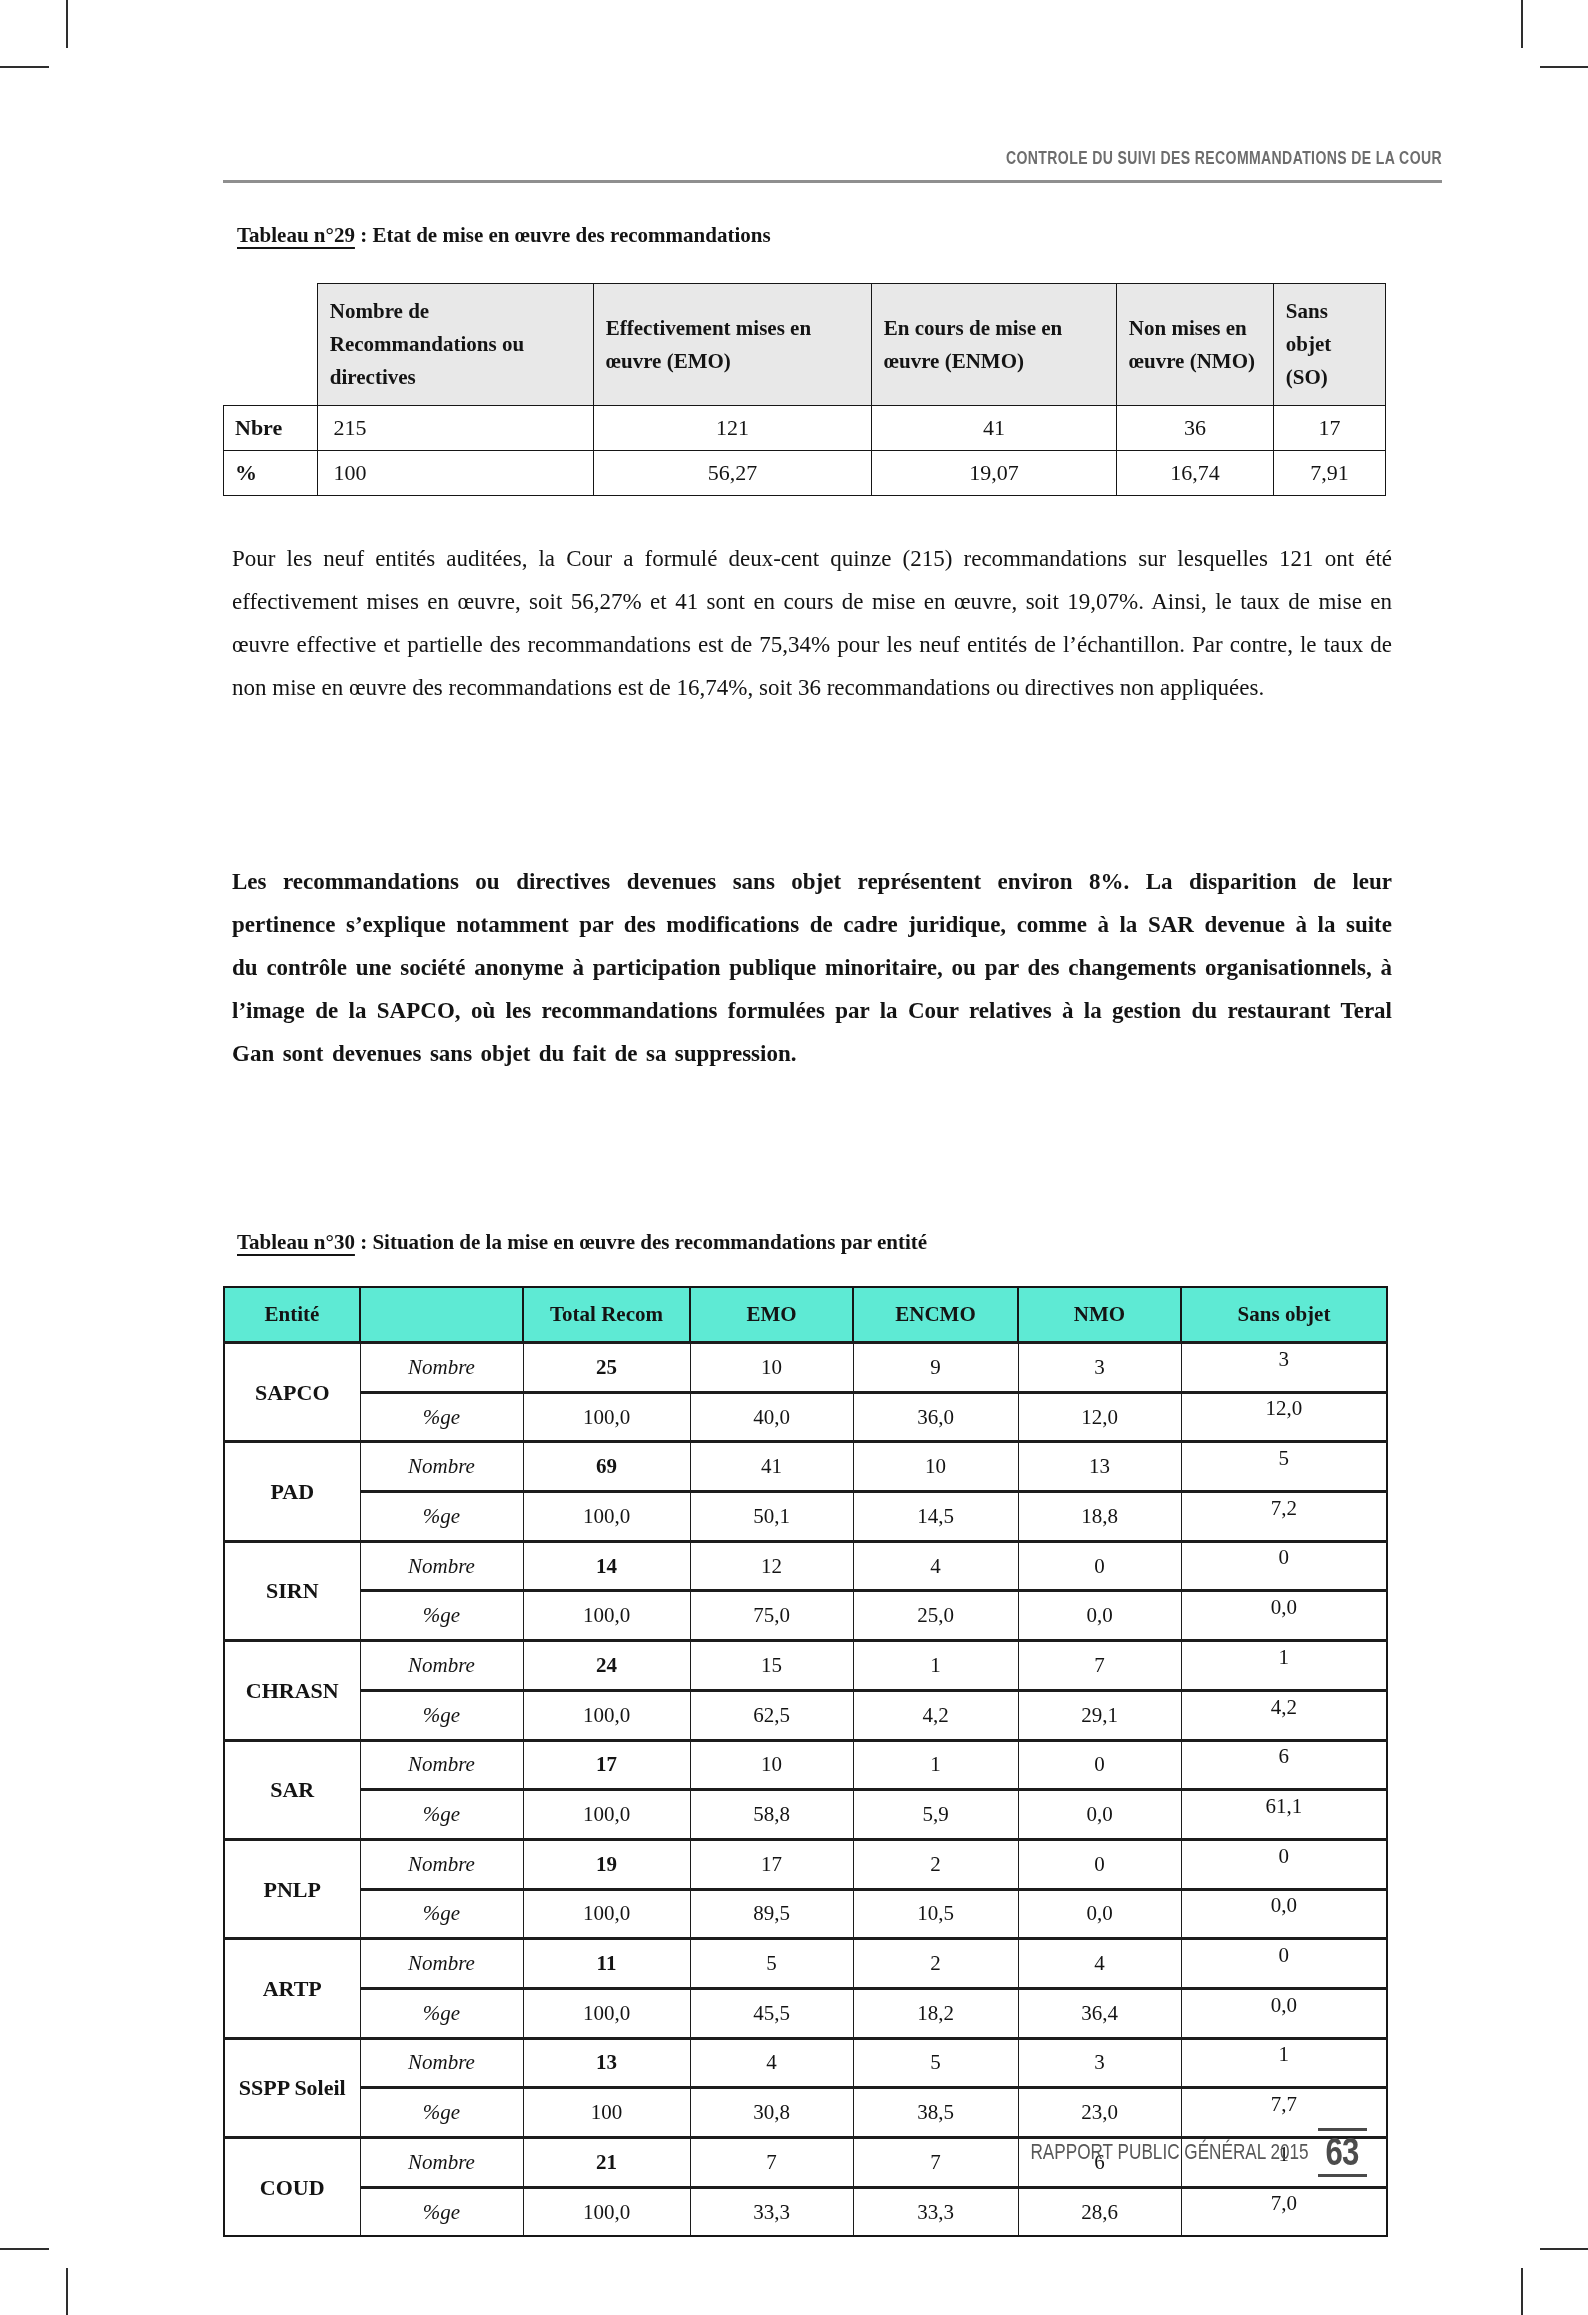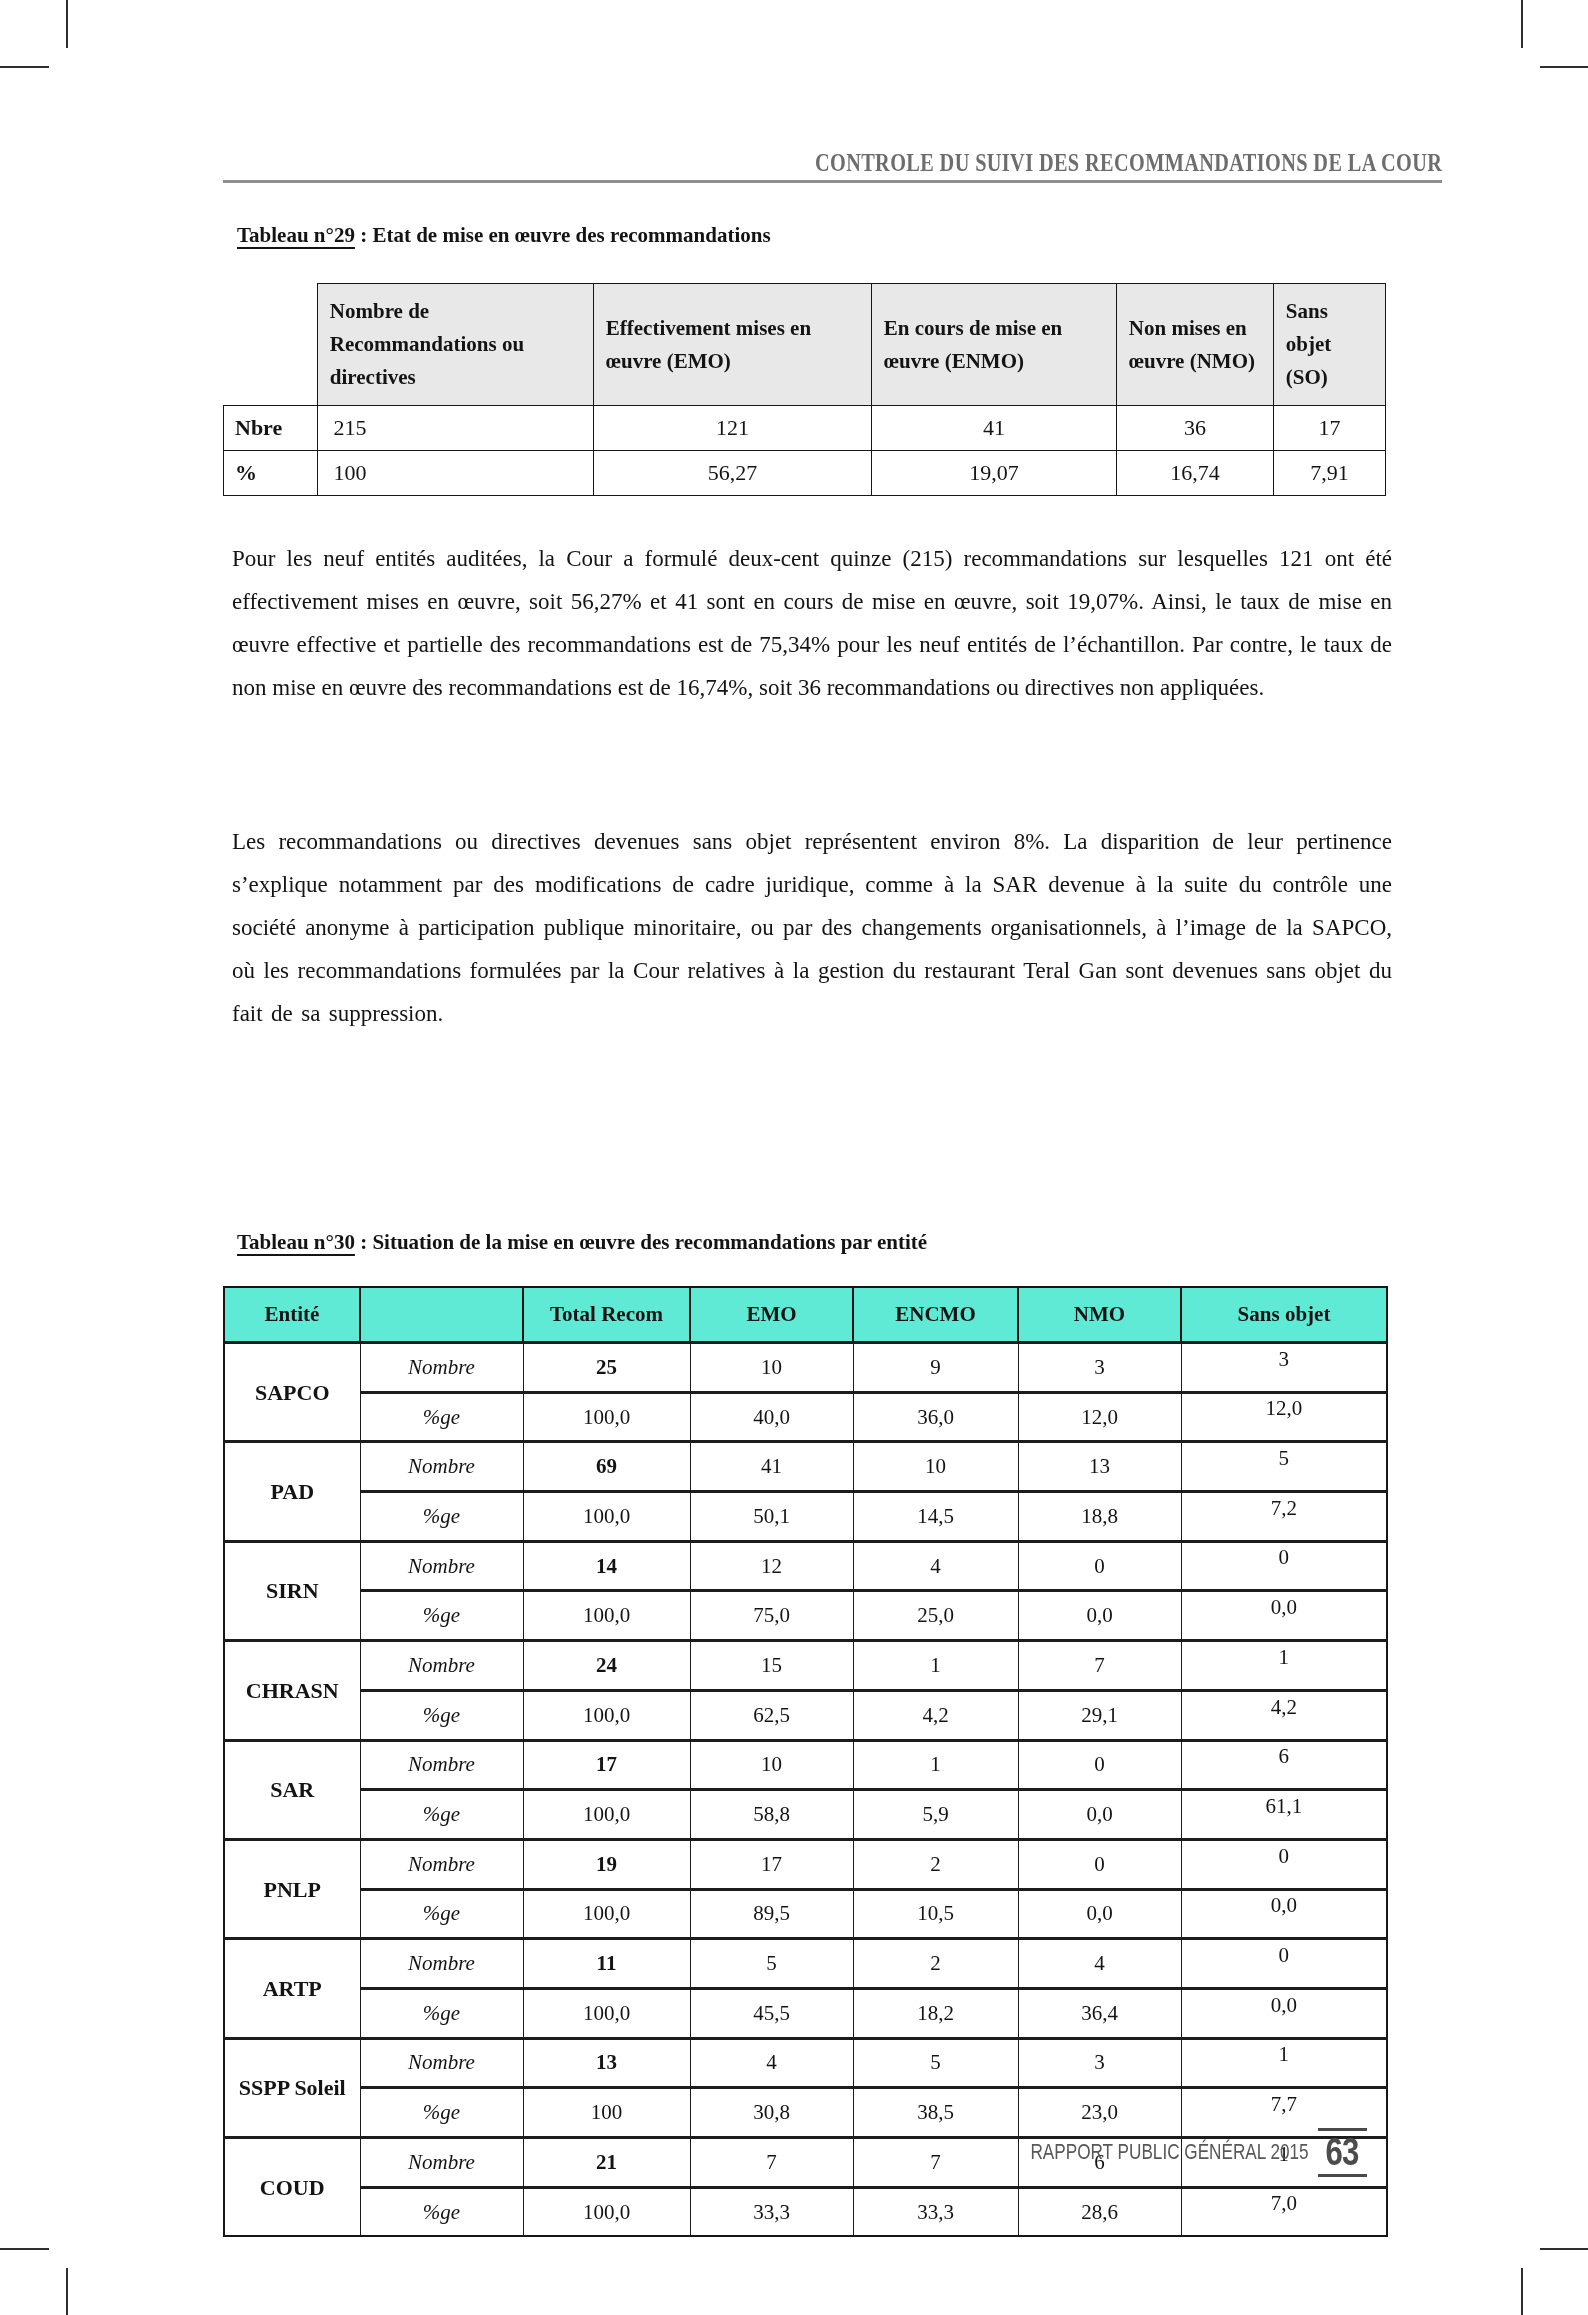--- a/index.html
+++ b/index.html
@@ -8,22 +8,22 @@
     font-family:"Liberation Serif", serif; color:#141414; overflow:hidden;
   }
   
   .cm { position:absolute; background:#2e2e2e; }
   .cm-v { width:1.8px; height:48px; }
   .cm-h { width:49px; height:1.8px; }
 
   
   .running-header {
     position:absolute; left:223px; top:148px; width:1219px;
-    text-align:right; font-family:Liberation Serif, serif;
-    font-weight:bold; font-size:26px; color:#6d6d6d; letter-spacing:0.5px;
+    text-align:right; font-family:Liberation Sans, sans-serif;
+    font-weight:bold; font-size:18px; color:#6d6d6d; letter-spacing:0.5px;
     white-space:nowrap;
   }
   .cond { display:inline-block; transform:scaleX(0.78); transform-origin:100% 50%; }
   .header-rule {
     position:absolute; left:223px; top:180px; width:1219px; height:2.7px; background:#8f8f8f;
   }
 
   
   .tbl-title { position:absolute; left:237px; font-size:21px; font-weight:bold; white-space:nowrap; }
   .tbl-title .t-label { text-decoration:underline; text-decoration-thickness:1.8px; text-underline-offset:4.5px; }
@@ -42,21 +42,21 @@
   #t29 td { height:42px; font-size:22px; text-align:center; vertical-align:middle; }
   #t29 td.rowlab { font-weight:bold; text-align:left; padding-left:11px; }
   #t29 td.leftval { text-align:left; padding-left:15.4px; }
 
   
   .para {
     position:absolute; left:224px; width:1160px; text-align:justify;
     font-size:23px; line-height:43px; margin:8px;
   }
   #para-1 { top:529px; }
-  #para-2 { top:812px; word-spacing:2.7px; }
+  #para-2 { top:852px; word-spacing:2.7px;font-weight:bold; }
   #para-3 { top:1118px; }
 
   
   #t30 { position:absolute; left:223px; top:1286px; width:1162px; border:2.7px solid #161616; }
   #t30 th {
     background:#5eead4; border:2.7px solid #161616; font-weight:bold; font-size:21px;
     height:51px; text-align:center; vertical-align:middle;
   }
   #t30 td {
     border-left:1.8px solid #1c1c1c; border-right:1.8px solid #1c1c1c;

